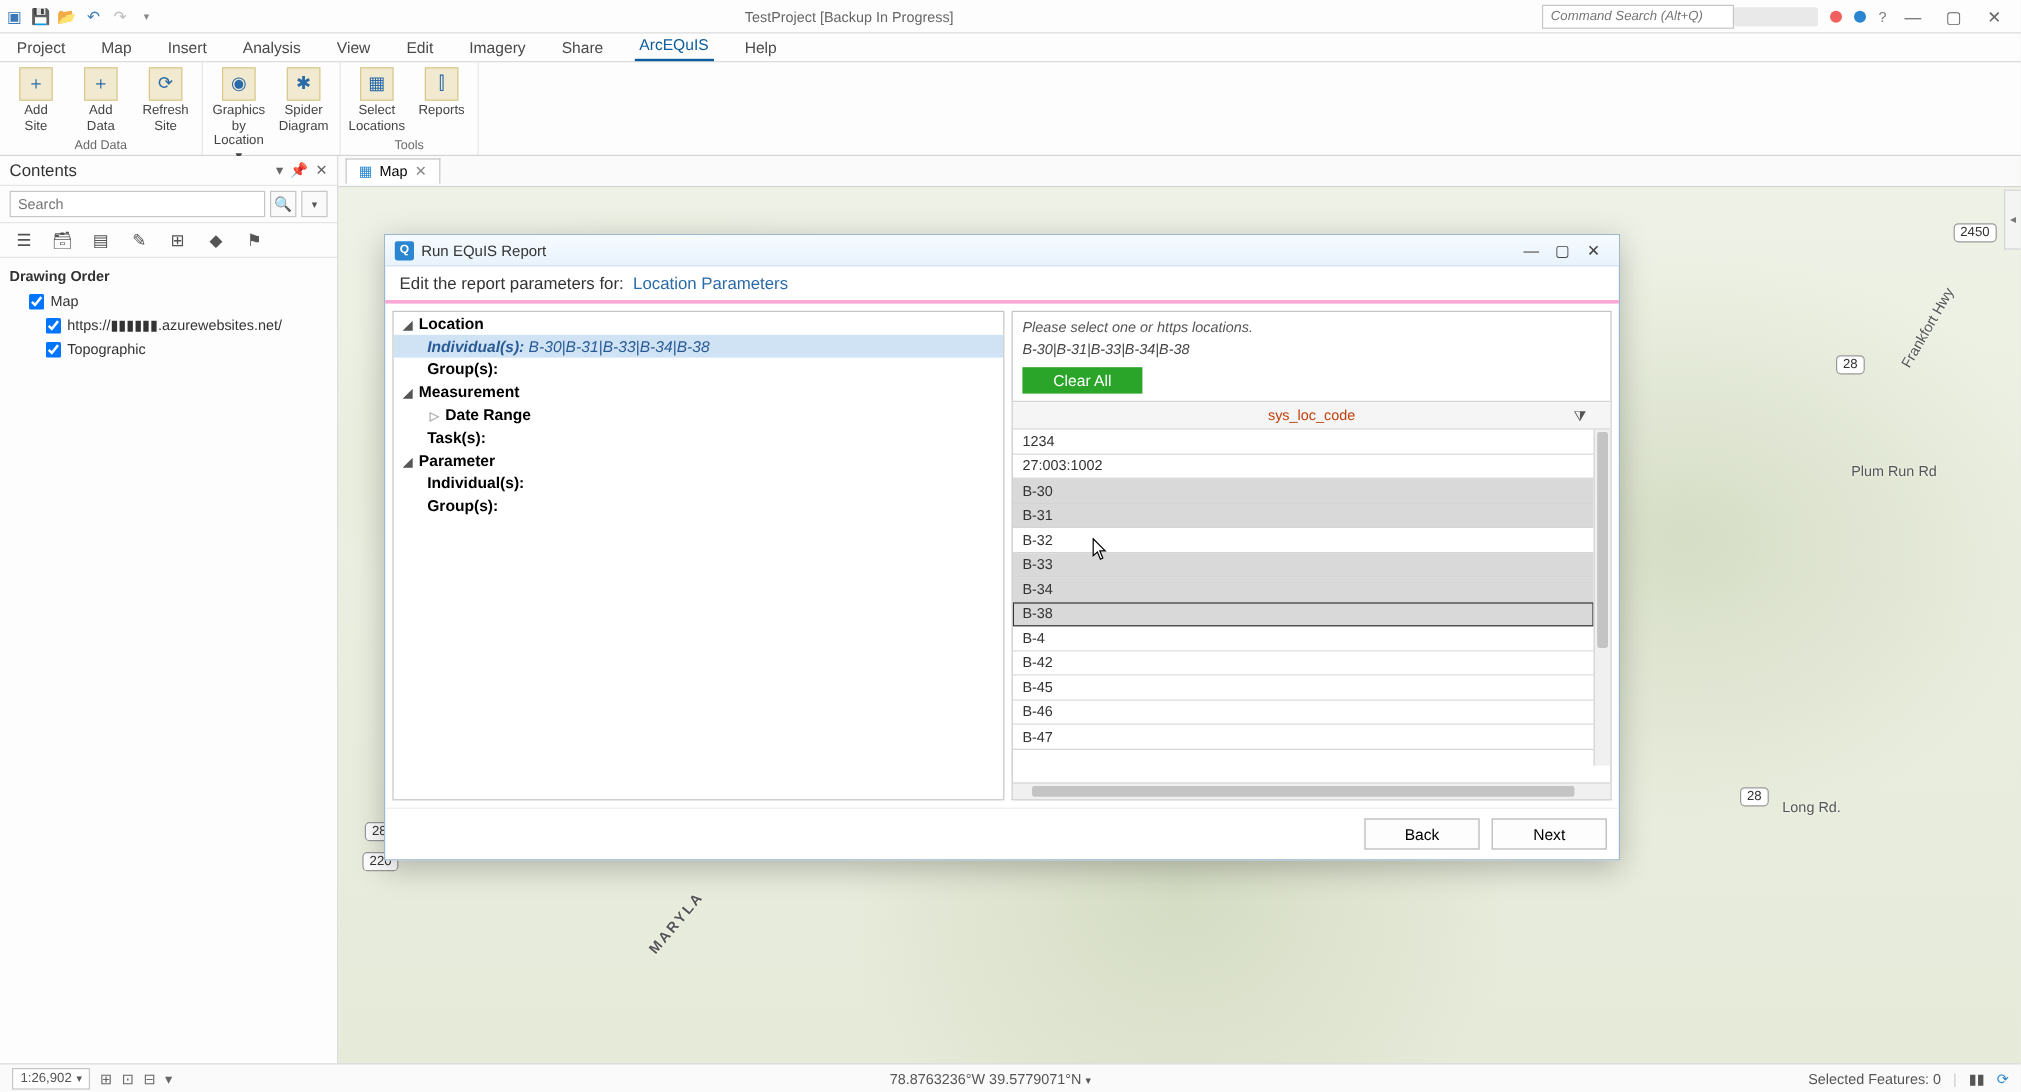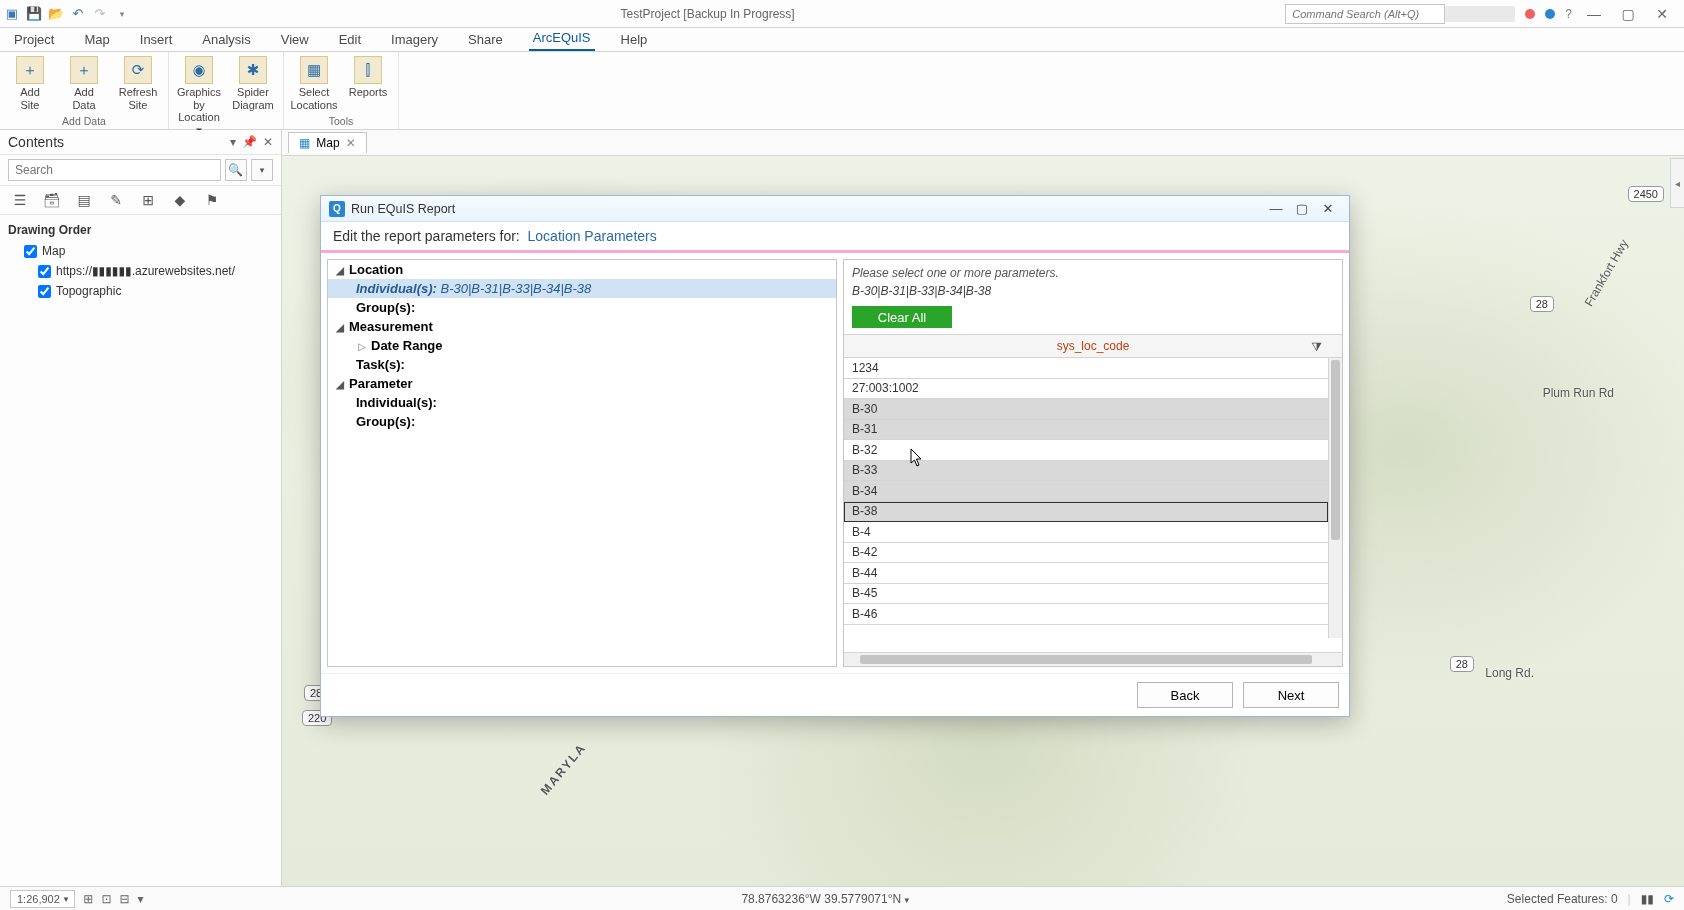--- a/index.html
+++ b/index.html
@@ -657,42 +657,42 @@
       </div>
       <div class="tree-row l1"><span>Group(s):</span></div>
       <div class="tree-row l0"><span class="toggle">◢</span><span>Measurement</span></div>
       <div class="tree-row l1"><span class="toggle" style="color:#aaa">▷</span><span>Date Range</span></div>
       <div class="tree-row l1"><span>Task(s):</span></div>
       <div class="tree-row l0"><span class="toggle">◢</span><span>Parameter</span></div>
       <div class="tree-row l1"><span>Individual(s):</span></div>
       <div class="tree-row l1"><span>Group(s):</span></div>
     </div>
     <div class="right-panel">
-      <div class="hint">Please select one or more parameters.</div>
+      <div class="hint">Please select one or https locations.</div>
       <div class="selected-text">B-30|B-31|B-33|B-34|B-38</div>
       <button class="clear-all">Clear All</button>
       <div class="grid-header">
         <span class="col-title">sys_loc_code</span>
         <span class="filter-icon">⧩</span>
       </div>
       <div class="grid-body">
         <div id="grid-rows" style="margin-right:14px;">
             <div class="grid-row">1234</div>
             <div class="grid-row">27:003:1002</div>
             <div class="grid-row sel">B-30</div>
             <div class="grid-row sel">B-31</div>
             <div class="grid-row">B-32</div>
             <div class="grid-row sel">B-33</div>
             <div class="grid-row sel">B-34</div>
             <div class="grid-row focus">B-38</div>
             <div class="grid-row">B-4</div>
             <div class="grid-row">B-42</div>
-            <div class="grid-row">B-44</div>
             <div class="grid-row">B-45</div>
             <div class="grid-row">B-46</div>
+            <div class="grid-row">B-47</div>
           </div>
         <div class="grid-scroll-v">
             <div class="thumb"></div>
           </div>
       </div>
       <div class="grid-scroll-h">
           <div class="thumb"></div>
         </div>
     </div>
   </div>

